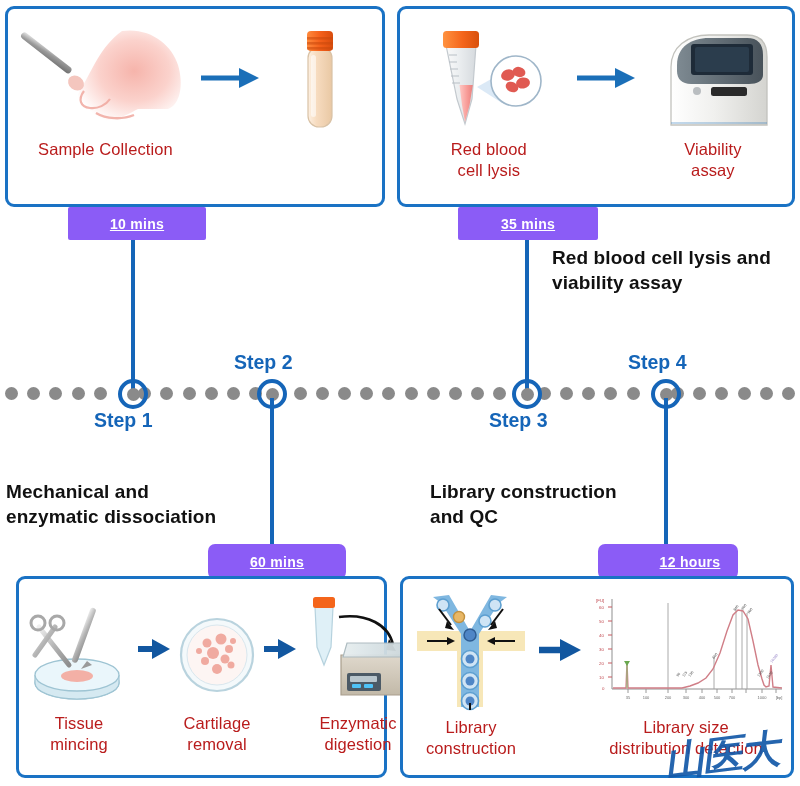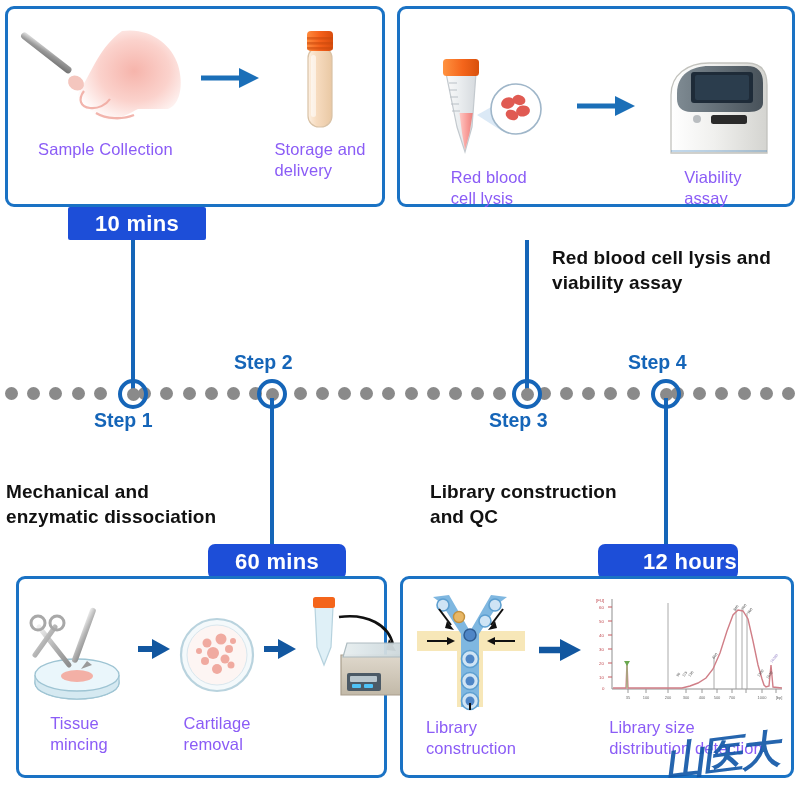--- a/index.html
+++ b/index.html
@@ -9,30 +9,30 @@
   .stage{position:absolute;left:0;top:0;width:800px;height:786px;}
 
   
   .panel{position:absolute;border:3px solid #1a72c4;border-radius:9px;
          background:#fff;box-sizing:border-box;}
 
   .cellrow{position:absolute;left:0;right:0;top:0;bottom:0;display:flex;
            align-items:flex-start;justify-content:space-around;}
   .cell{display:flex;flex-direction:column;align-items:center;justify-content:flex-start;}
   .cell .art{display:flex;align-items:flex-end;justify-content:center;}
-  .cell .cap{margin-top:6px;font-size:16.5px;line-height:1.28;
-             color:#8b5cf6;letter-spacing:.1px;white-space:pre-line;}
+  .cell .cap{margin-top:6px;text-align:center;font-size:16.5px;line-height:1.28;
+             color:#b91c1c;letter-spacing:.1px;white-space:pre-line;}
 
   
   .arrowbox{display:flex;align-items:center;justify-content:center;}
 
   
-  .badge{position:absolute;background:#1d4ed8;color:#fff;font-weight:bold;
+  .badge{position:absolute;background:#8b5cf6;color:#fff;font-weight:bold;
          display:flex;align-items:center;justify-content:center;
-         font-size:22px;letter-spacing:.3px;border-radius:2px;box-sizing:border-box;}
+         font-size:14px;letter-spacing:.3px;border-radius:2px;box-sizing:border-box;text-decoration:underline;}
   .badge.rounded{border-radius:7px;}
 
   
   .vline{position:absolute;background:#1565b8;width:4px;}
 
   
   .tl-dots{position:absolute;left:0;top:386px;width:800px;height:16px;}
   .dot{position:absolute;width:13px;height:13px;border-radius:50%;background:#8a8a8a;top:1px;}
   .marker{position:absolute;width:30px;height:30px;border-radius:50%;
           border:4.5px solid #1565b8;background:transparent;box-sizing:border-box;
@@ -111,32 +111,30 @@
               </linearGradient>
             </defs>
             <rect x="11" y="22" width="24" height="80" rx="11" fill="url(#tubeBody)" stroke="#d9c2a6" stroke-width="1.2"></rect>
             <rect x="14" y="30" width="5" height="62" rx="2.5" fill="#fff" opacity=".55"></rect>
             <rect x="10" y="6" width="26" height="20" rx="4" fill="url(#capG)"></rect>
             <rect x="10" y="12" width="26" height="2.6" fill="#c9490c" opacity=".55"></rect>
             <rect x="10" y="17" width="26" height="2.6" fill="#c9490c" opacity=".55"></rect>
             <rect x="10" y="22" width="26" height="2.6" fill="#c9490c" opacity=".55"></rect>
           </svg>
         </div>
-        <div class="cap">Storage and
-delivery</div>
       </div>
 
     </div>
   </div>
 
   <div class="badge" style="left:68px;top:207px;width:138px;height:33px;">10 mins</div>
   <div class="vline" style="left:131px;top:240px;height:153px;"></div>
 
   <div class="panel" style="left:397px;top:6px;width:398px;height:201px;">
-    <div class="cellrow" style="padding:14px 6px 0 6px;margin-top:28px;">
+    <div class="cellrow" style="padding:14px 6px 0 6px;">
 
       <div class="cell" style="width:170px;">
         <div class="art" style="height:110px;">
           <svg width="130" height="108" viewBox="0 0 130 108">
             <defs>
               <linearGradient id="ctBody" x1="0" y1="0" x2="1" y2="0">
                 <stop offset="0%" stop-color="#fafafa"></stop>
                 <stop offset="40%" stop-color="#eceff1"></stop>
                 <stop offset="100%" stop-color="#d6dade"></stop>
               </linearGradient>
@@ -210,20 +208,21 @@
             <path d="M20 96 L116 96" stroke="#1b6fb8" stroke-width="1.6" opacity=".35"></path>
           </svg>
         </div>
         <div class="cap">Viability
 assay</div>
       </div>
 
     </div>
   </div>
 
+  <div class="badge" style="left:458px;top:207px;width:140px;height:33px;">35 mins</div>
   <div class="vline" style="left:525px;top:240px;height:153px;"></div>
   <div class="sectitle" style="left:552px;top:246px;width:255px;">Red blood cell lysis and
 viability assay</div>
 
   <div class="tl-dots" id="dotTrack">
       <div class="dot" style="left: 5px;"></div>
       <div class="dot" style="left: 27.2px;"></div>
       <div class="dot" style="left: 49.4px;"></div>
       <div class="dot" style="left: 71.6px;"></div>
       <div class="dot" style="left: 93.8px;"></div>
@@ -375,20 +374,22 @@
             <polygon points="92,46 99,58 89,57" fill="#111"></polygon>
 
             <path d="M44 62 L116 62 L116 102 L44 102 Z" fill="url(#bathG)" stroke="#a99e8d" stroke-width="1.2"></path>
             <path d="M50 50 L120 50 L116 64 L46 64 Z" fill="url(#lidG)" stroke="#a9b8bd" stroke-width="1.2" opacity=".95"></path>
             <rect x="50" y="80" width="34" height="18" rx="2" fill="#4c5a66"></rect>
             <rect x="53" y="83" width="27" height="6" rx="1" fill="#b9c6cd"></rect>
             <rect x="55" y="91" width="9" height="4" rx="1" fill="#4fc3f7"></rect>
             <rect x="67" y="91" width="9" height="4" rx="1" fill="#4fc3f7"></rect>
           </svg>
         </div>
+        <div class="cap">Enzymatic
+digestion</div>
       </div>
 
     </div>
   </div>
 
   <div class="sectitle" style="left:430px;top:480px;width:290px;">Library construction
 and QC</div>
   <div class="vline" style="left:664px;top:398px;height:146px;"></div>
   <div class="badge rounded" style="left:598px;top:544px;width:140px;height:35px;padding-left:44px;">12 hours</div>
 

